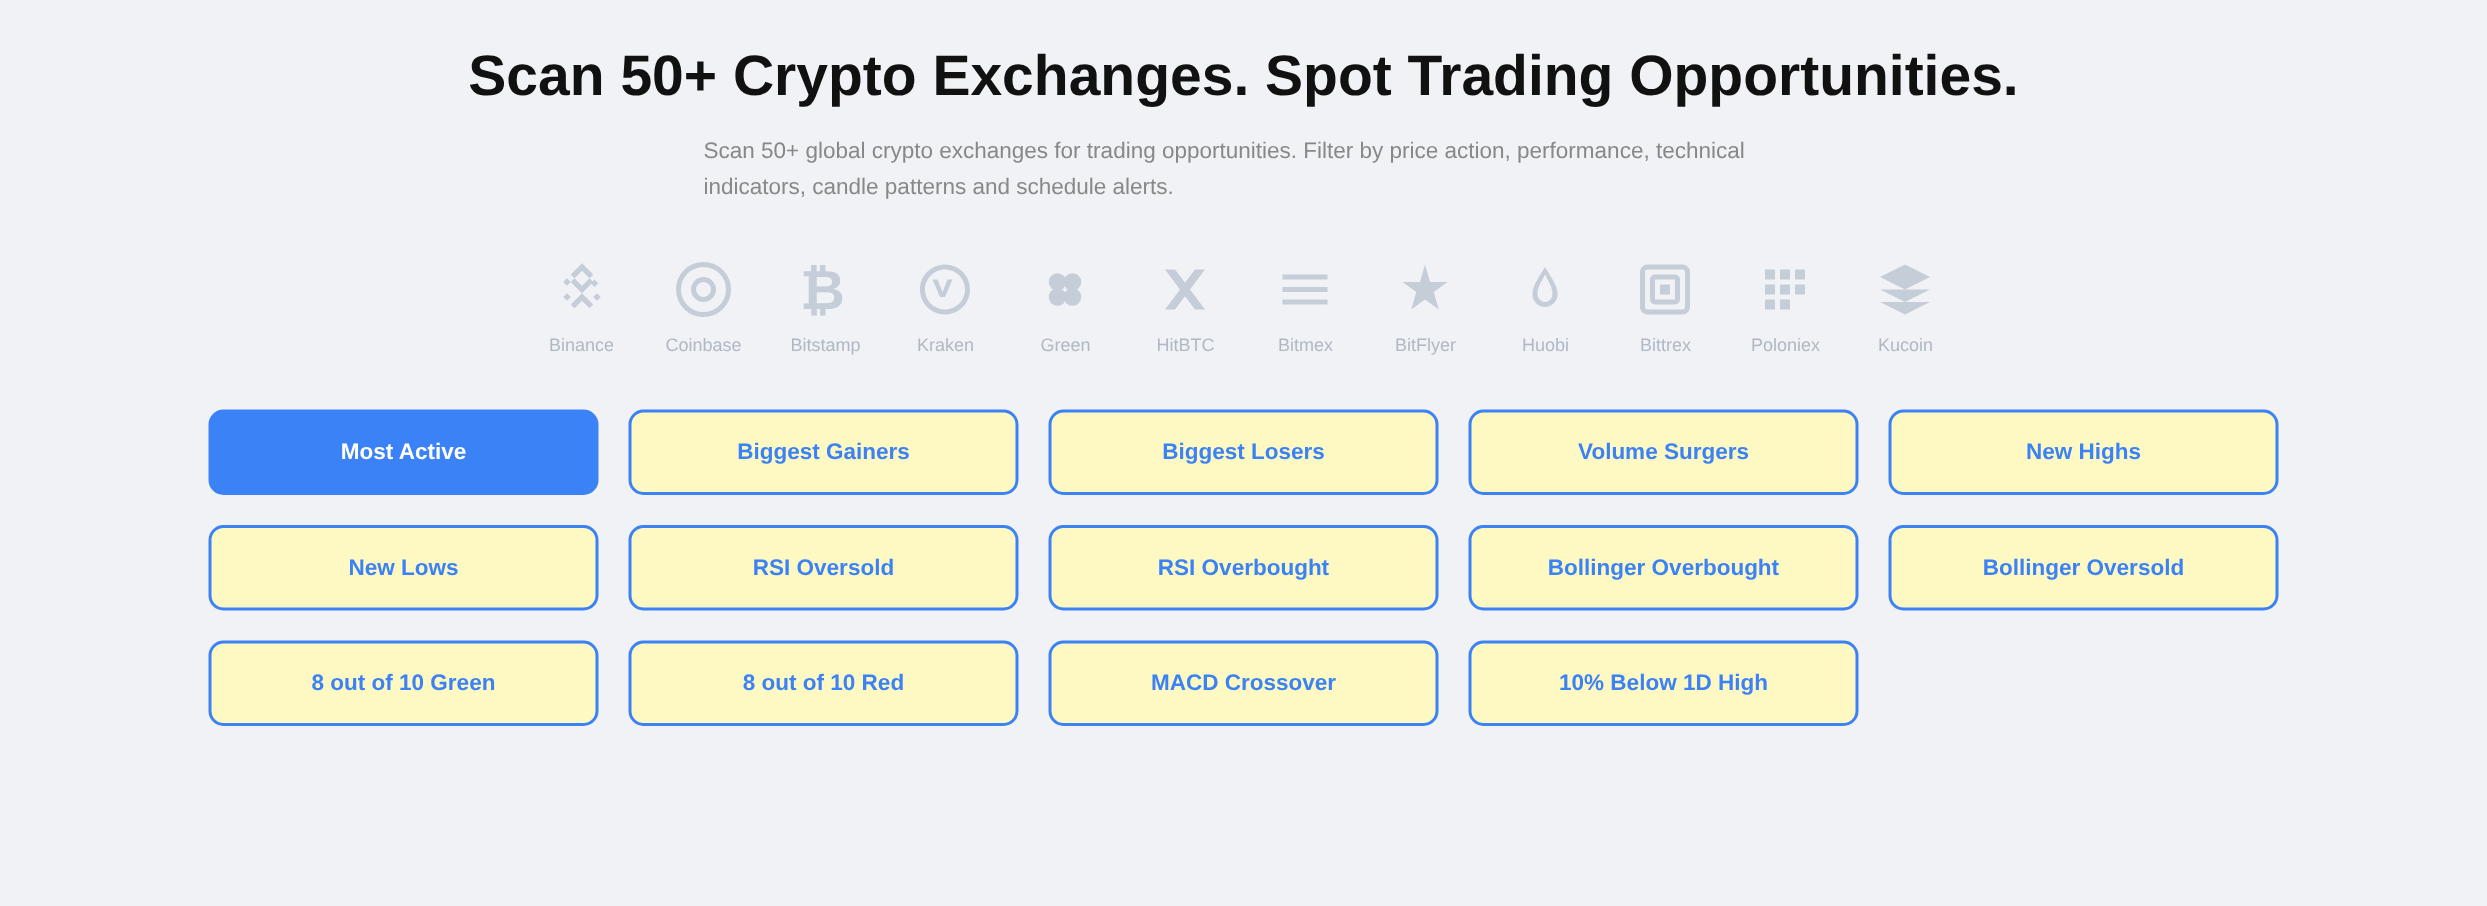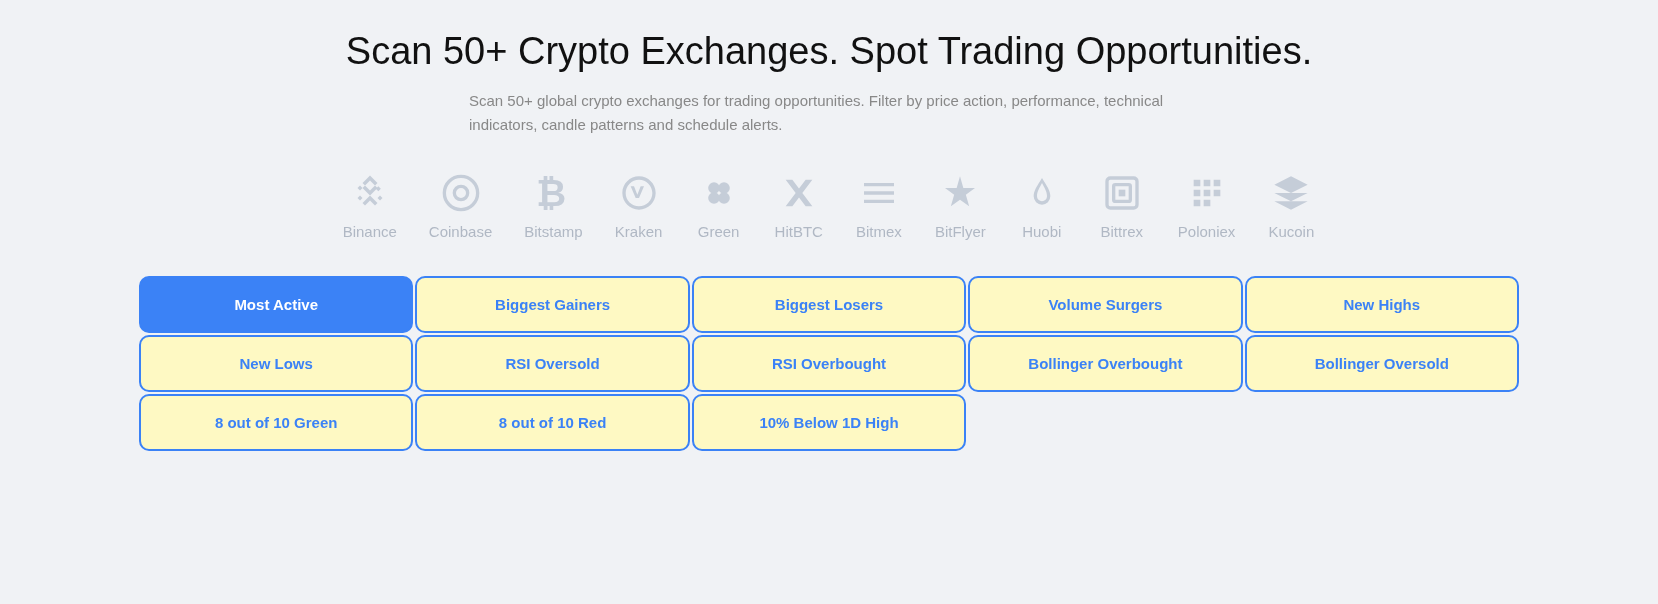--- a/index.html
+++ b/index.html
@@ -8,21 +8,21 @@
       font-family: -apple-system, BlinkMacSystemFont, 'Segoe UI', sans-serif;
       min-height: 604px;
       display: flex;
       flex-direction: column;
       align-items: center;
       padding: 30px 20px 20px;
     }
 
     .hero-title {
       font-size: 38px;
-      font-weight: 400;
+      font-weight: 700;
       color: #111;
       text-align: right;
       margin-bottom: 16px;
     }
 
     .hero-subtitle {
       font-size: 15px;
       color: #888;
       text-align: left;
       max-width: 720px;
@@ -56,29 +56,29 @@
       font-size: 32px;
     }
 
     .exchange-icon svg {
       width: 40px;
       height: 40px;
       fill: #c5cdd8;
     }
 
     .exchange-label {
-      font-size: 15px;
+      font-size: 12px;
       color: #b0b8c4;
       text-align: center;
     }
 
     .filter-grid {
       display: grid;
       grid-template-columns: repeat(5, 1fr);
-      gap: 2px;
+      gap: 20px;
       width: 100%;
       max-width: 1380px;
     }
 
     .filter-btn {
       padding: 18px 10px;
       border-radius: 10px;
       border: 2px solid #3b82f6;
       background: #fef9c3;
       color: #3b82f6;
@@ -224,14 +224,15 @@
     <button class="filter-btn">Biggest Losers</button>
     <button class="filter-btn">Volume Surgers</button>
     <button class="filter-btn">New Highs</button>
     <button class="filter-btn">New Lows</button>
     <button class="filter-btn">RSI Oversold</button>
     <button class="filter-btn">RSI Overbought</button>
     <button class="filter-btn">Bollinger Overbought</button>
     <button class="filter-btn">Bollinger Oversold</button>
     <button class="filter-btn">8 out of 10 Green</button>
     <button class="filter-btn">8 out of 10 Red</button>
+    <button class="filter-btn">MACD Crossover</button>
     <button class="filter-btn">10% Below 1D High</button>
   </div>
 
 </body></html>

